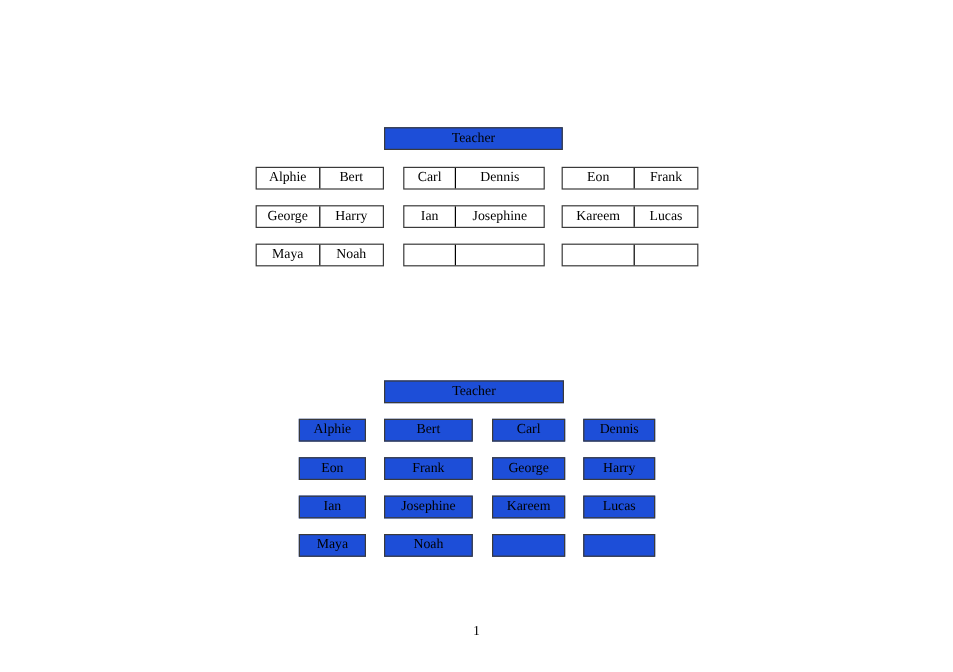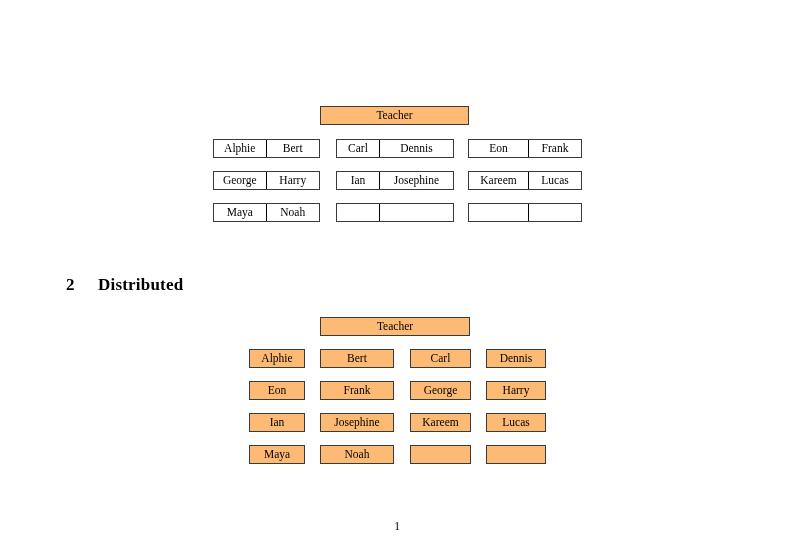--- a/index.html
+++ b/index.html
@@ -34,21 +34,21 @@
     width: 32px;
   }
   #heading-classical   { left: 66px;  top: 64px; }
   #heading-distributed { left: 66px;  top: 275px; }
 
   
   .box {
     position: absolute;
     box-sizing: border-box;
     border: 1px solid #3a3a3a;
-    background: #fdba74;
+    background: #1d4ed8;
     font-size: 11.5px;
     line-height: 1;
     display: flex;
     align-items: center;
     justify-content: center;
     height: 19px;
     white-space: nowrap;
   }
 
   
@@ -124,23 +124,20 @@
   </div>
   <div class="pair" style="left:468px; top:171px; width:114px;">
     <div class="cell left" style="width:60px;">Kareem</div>
     <div class="cell" style="width:52px;">Lucas</div>
   </div>
   <div class="pair" style="left:468px; top:203px; width:114px;">
     <div class="cell left" style="width:60px;"></div>
     <div class="cell" style="width:52px;"></div>
   </div>
 
-  <div class="section-heading" id="heading-distributed">
-    <span class="sec-num">2</span><span>Distributed</span>
-  </div>
 
   <div class="box" id="s2-teacher" style="left:320px; top:317px; width:150px;">Teacher</div>
 
   <div class="box" style="left:249px; top:349px; width:56px;">Alphie</div>
   <div class="box" style="left:320px; top:349px; width:74px;">Bert</div>
   <div class="box" style="left:410px; top:349px; width:61px;">Carl</div>
   <div class="box" style="left:486px; top:349px; width:60px;">Dennis</div>
 
   <div class="box" style="left:249px; top:381px; width:56px;">Eon</div>
   <div class="box" style="left:320px; top:381px; width:74px;">Frank</div>

